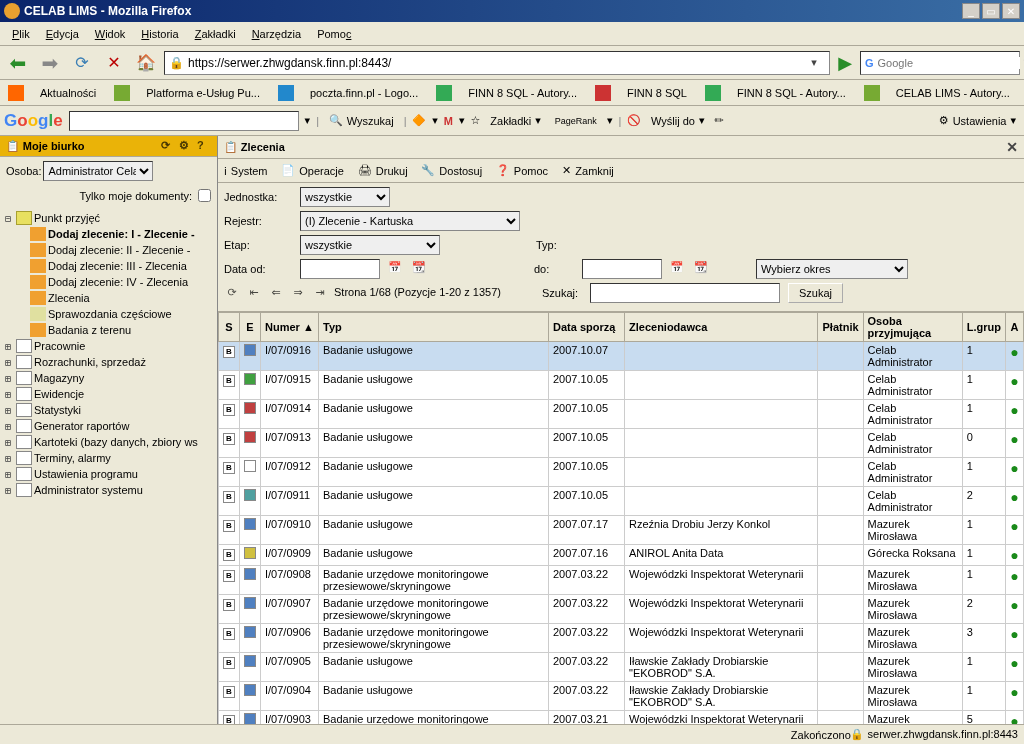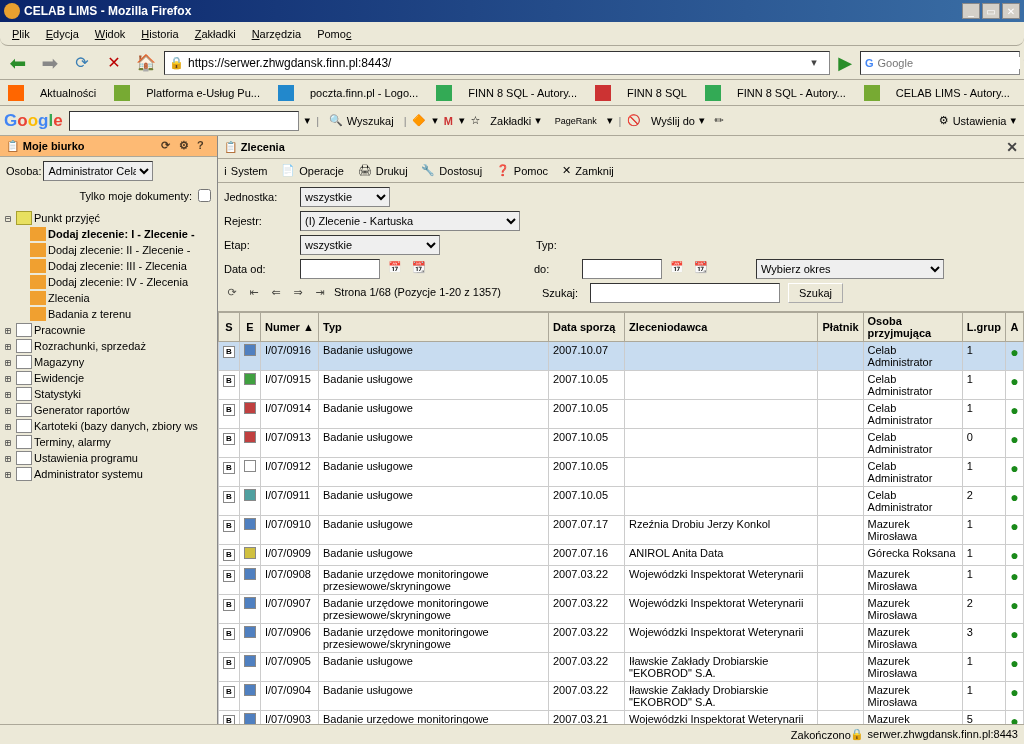--- a/index.html
+++ b/index.html
@@ -3,21 +3,21 @@
 <meta charset="utf-8">
 <style>
 * { box-sizing: border-box; margin: 0; padding: 0; }
 body { font-family: Tahoma, Arial, sans-serif; font-size: 11px; background: #ece9d8; overflow: hidden; width: 1024px; height: 744px; }
 .titlebar { background: linear-gradient(to right, #0a246a, #3a6ea5); color: #fff; height: 22px; display: flex; align-items: center; padding: 0 4px; justify-content: space-between; }
 .titlebar-left { display: flex; align-items: center; gap: 4px; }
 .titlebar-icon { width: 16px; height: 16px; background: #e8a030; border-radius: 50%; }
 .titlebar-title { font-weight: bold; font-size: 12px; }
 .titlebar-btns { display: flex; gap: 2px; }
 .titlebar-btn { width: 18px; height: 16px; background: #d4d0c8; border: 1px solid #888; display: flex; align-items: center; justify-content: center; font-size: 10px; cursor: pointer; }
-.menubar { background: #ece9d8; height: 24px; display: flex; align-items: center; padding: 0 4px; border-bottom: 1px solid #aca899; border-radius: 8px; }
+.menubar { background: #ece9d8; height: 24px; display: flex; align-items: center; padding: 0 4px; border-bottom: 1px solid #aca899; }
 .menubar-item { padding: 2px 8px; cursor: pointer; }
 .menubar-item u { text-decoration: underline; }
 .navbar { background: #ece9d8; height: 34px; display: flex; align-items: center; padding: 0 4px; gap: 4px; border-bottom: 1px solid #aca899; }
 .nav-btn { width: 28px; height: 28px; display: flex; align-items: center; justify-content: center; border: 1px solid transparent; cursor: pointer; font-size: 16px; }
 .nav-back { color: #2a8e2a; font-size: 20px; }
 .nav-fwd { color: #888; font-size: 20px; }
 .nav-reload { color: #3b7fb5; }
 .nav-stop { color: #b00; }
 .nav-home { color: #6a5; }
 .url-box { flex: 1; height: 24px; background: #fff; border: 1px inset #888; display: flex; align-items: center; padding: 0 4px; gap: 4px; }
@@ -39,21 +39,21 @@
 .bi-red { background: #c33; }
 .bi-lims { background: #7a3; }
 .google-bar { background: #ece9d8; height: 30px; display: flex; align-items: center; padding: 0 4px; gap: 6px; border-bottom: 1px solid #aca899; }
 .google-logo { font-size: 17px; font-weight: bold; }
 .gl-b { color: #4285f4; } .gl-r { color: #ea4335; } .gl-y { color: #fbbc05; } .gl-g { color: #34a853; }
 .google-input { width: 230px; height: 20px; border: 1px inset #888; }
 .google-item { display: flex; align-items: center; gap: 4px; cursor: pointer; padding: 2px 4px; font-size: 11px; }
 .google-sep { color: #888; }
 .content-area { display: flex; height: 588px; }
 .sidebar { width: 218px; background: #ece9d8; border-right: 1px solid #888; display: flex; flex-direction: column; }
-.sidebar-header { background: #fdba74; padding: 3px 6px; font-weight: bold; display: flex; align-items: center; justify-content: space-between; border-bottom: 1px solid #aca899; }
+.sidebar-header { background: #eab308; padding: 3px 6px; font-weight: bold; display: flex; align-items: center; justify-content: space-between; border-bottom: 1px solid #aca899; }
 .sidebar-header-icons { display: flex; gap: 4px; }
 .sh-icon { width: 14px; height: 14px; cursor: pointer; opacity: .7; }
 .sidebar-row { padding: 4px 6px; display: flex; align-items: center; gap: 2px; }
 .sidebar-select { height: 20px; border: 1px inset #888; font-size: 11px; width: 110px; }
 .sidebar-cb-row { padding: 4px 6px; display: flex; align-items: center; justify-content: flex-end; gap: 6px; }
 .tree { flex: 1; overflow: auto; padding: 4px 2px; background: #ece9d8; }
 .tree-node { display: flex; align-items: center; gap: 2px; padding: 1px 0; cursor: pointer; white-space: nowrap; }
 .tree-toggle { width: 12px; text-align: center; font-family: monospace; font-size: 10px; color: #444; }
 .tree-icon { width: 16px; height: 14px; flex-shrink: 0; }
 .ti-folder { background: #e8e060; border: 1px solid #a8a030; }
@@ -260,20 +260,25 @@
             <span class="tree-icon ti-orange"></span>
             <span class="tree-label">Dodaj zlecenie: IV - Zlecenia</span>
           </div>
         <div class="tree-node">
             <span class="tree-toggle"></span>
             <span class="tree-icon ti-orange"></span>
             <span class="tree-label">Zlecenia</span>
           </div>
         <div class="tree-node">
             <span class="tree-toggle"></span>
+            <span class="tree-icon ti-doc"></span>
+            <span class="tree-label">Sprawozdania częściowe</span>
+          </div>
+        <div class="tree-node">
+            <span class="tree-toggle"></span>
             <span class="tree-icon ti-orange"></span>
             <span class="tree-label">Badania z terenu</span>
           </div>
       </div>
       <div class="tree-node">
           <span class="tree-toggle">⊞</span>
           <span class="tree-icon ti-item"></span>
           <span class="tree-label">Pracownie</span>
         </div>
       <div class="tree-node">
@@ -375,21 +380,21 @@
         <span class="filter-label">Data od:</span>
         <input class="filter-input" style="width: 80px;">
         <span class="cal-icon">📅</span>
         <span class="cal-icon">📆</span>
         <div style="width:90px"></div>
         <span style="width:40px">do:</span>
         <input class="filter-input" style="width: 80px;">
         <span class="cal-icon">📅</span>
         <span class="cal-icon">📆</span>
         <div style="width:30px"></div>
-        <select class="filter-select" style="width:188px"><option>Wybierz okres</option></select>
+        <select class="filter-select" style="width:152px"><option>Wybierz okres</option></select>
       </div>
       <div class="filter-row">
         <div class="pager-row" style="width:310px">
           <span class="pager-btn">⟳</span>
           <span class="pager-btn">⇤</span>
           <span class="pager-btn">⇐</span>
           <span class="pager-btn">⇒</span>
           <span class="pager-btn">⇥</span>
           <span class="pager-text">Strona 1/68 (Pozycje 1-20 z 1357)</span>
         </div>

